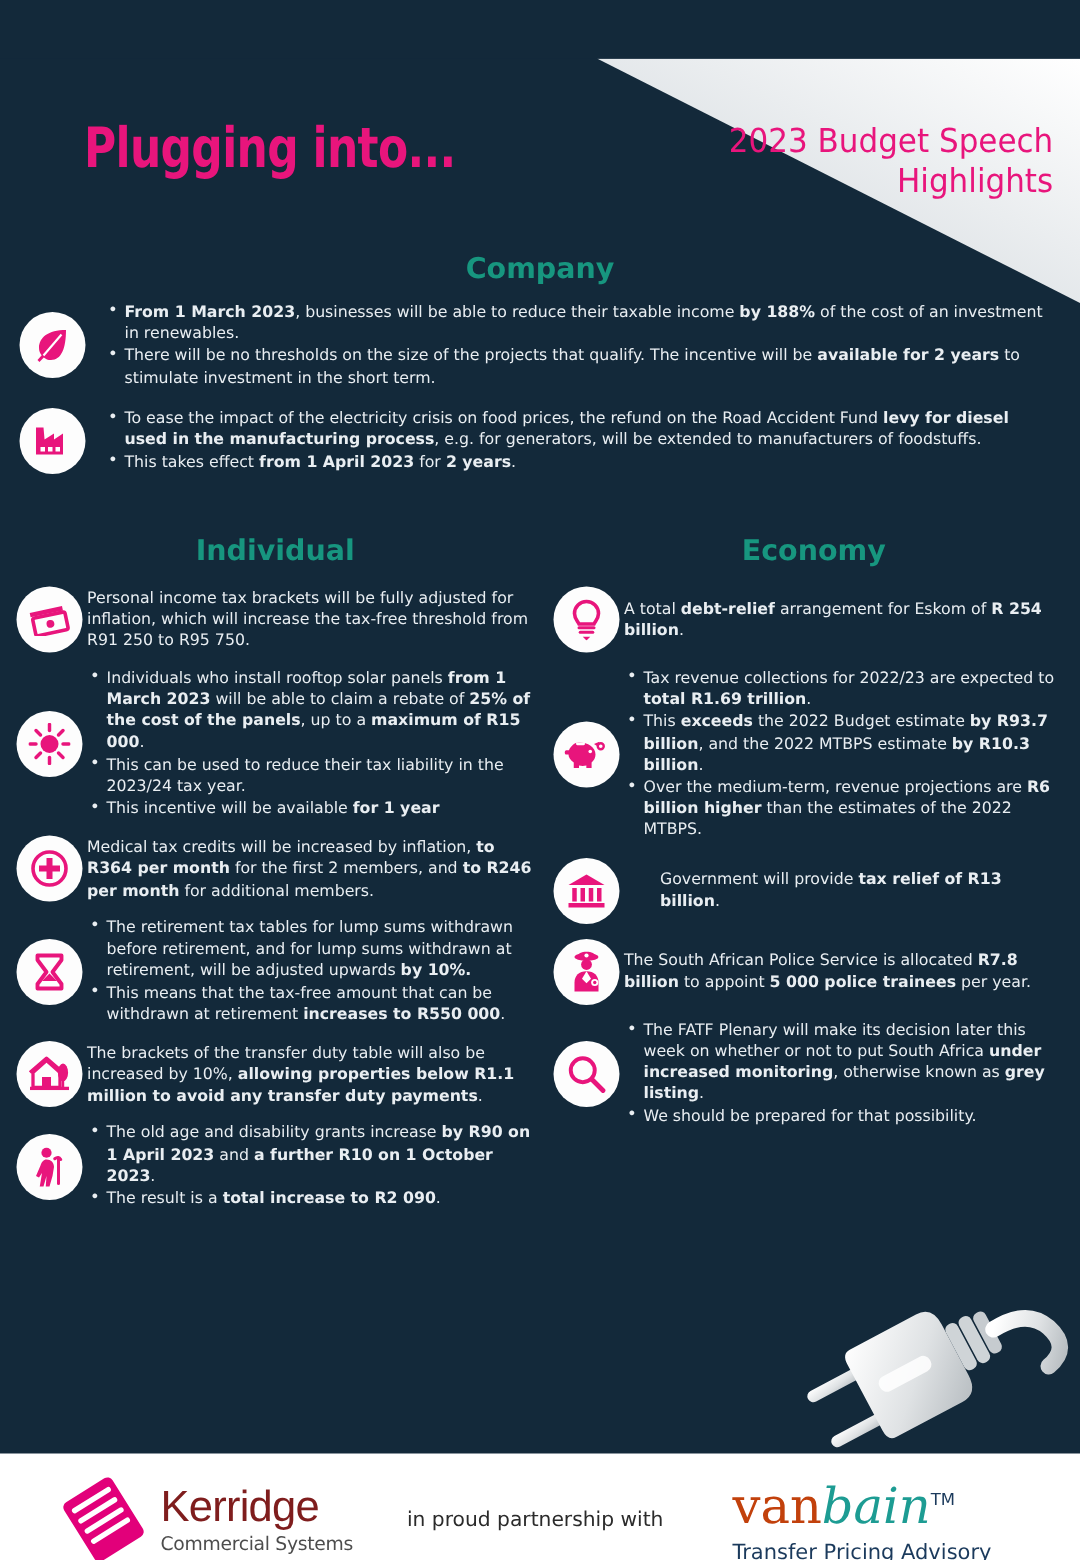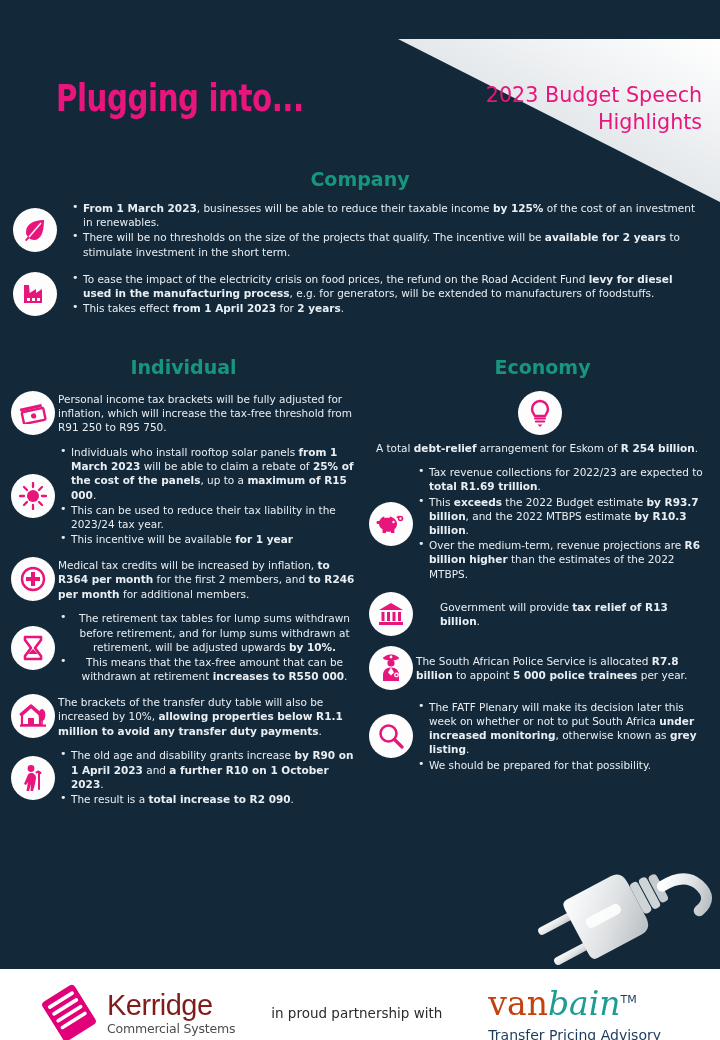--- a/index.html
+++ b/index.html
@@ -173,21 +173,21 @@
         <div class="ico-wrap">
           <div class="ico">
             <svg width="26" height="26" viewBox="0 0 26 26">
               <path d="M22 3C10 3 4 8 4 15c0 2 .7 3.6 1.8 4.8L3 23l1.3 1.3 2.9-3C8.5 22.4 10 23 12 23c7 0 10-8 10-20z" fill="#e8157c"></path>
               <path d="M19 6L7 20" stroke="#fff" stroke-width="1.4" fill="none"></path>
             </svg>
           </div>
         </div>
         <div class="txt">
           <ul class="bl">
-            <li><b>From 1 March 2023</b>, businesses will be able to reduce their taxable income <b>by 125%</b> of the cost of an investment in renewables.</li>
+            <li><b>From 1 March 2023</b>, businesses will be able to reduce their taxable income <b>by 188%</b> of the cost of an investment in renewables.</li>
             <li>There will be no thresholds on the size of the projects that qualify. The incentive will be <b>available  for 2 years</b> to stimulate investment in the short term.</li>
           </ul>
         </div>
       </div>
       <div class="block" style="align-items: center;">
         <div class="ico-wrap">
           <div class="ico">
             <svg width="26" height="24" viewBox="0 0 26 24">
               <path d="M2 3h5l.7 8L14 7v4l6-4v14H2z" fill="#e8157c"></path>
               <g fill="#fff">
@@ -255,21 +255,21 @@
             <svg width="26" height="26" viewBox="0 0 26 26">
               <circle cx="13" cy="13" r="11" fill="none" stroke="#e8157c" stroke-width="2.4"></circle>
               <path d="M11 6h4v5h5v4h-5v5h-4v-5H6v-4h5z" fill="#e8157c"></path>
             </svg>
           </div>
         </div>
         <div class="txt">
           <p>Medical tax credits will be increased by inflation, <b>to R364 per month</b> for the first 2 members, and <b>to R246 per month</b> for additional members.</p>
         </div>
       </div>
-      <div class="block" style="align-items: center; text-align: center;">
+      <div class="block" style="align-items: center;">
         <div class="ico-wrap">
           <div class="ico">
             <svg width="22" height="26" viewBox="0 0 22 26">
               <path d="M3 2h16v3l-6 8 6 8v3H3v-3l6-8-6-8z" fill="none" stroke="#e8157c" stroke-width="2.6" stroke-linejoin="round"></path>
               <path d="M6 19l5-5 5 5z" fill="#e8157c"></path>
             </svg>
           </div>
         </div>
         <div class="txt">
           <ul class="bl">
@@ -308,21 +308,21 @@
         </div>
         <div class="txt">
           <ul class="bl">
             <li>The old age and disability grants increase <b>by R90 on 1 April 2023</b> and <b>a further R10 on 1 October 2023</b>.</li>
             <li>The result is a <b>total increase to R2 090</b>.</li>
           </ul>
         </div>
       </div>
     </div>
   <div class="col" id="col-economy">
-      <div class="block" style="align-items: center; flex-direction: column;">
+      <div class="block" style="align-items: center;">
         <div class="ico-wrap">
           <div class="ico">
             <svg width="22" height="28" viewBox="0 0 22 28">
               <path d="M11 2a8 8 0 0 1 8 8c0 3.4-2 5-3 7H6c-1-2-3-3.6-3-7a8 8 0 0 1 8-8z" fill="none" stroke="#e8157c" stroke-width="2.4"></path>
               <g stroke="#e8157c" stroke-width="2" stroke-linecap="round">
                 <line x1="6" y1="19.5" x2="16" y2="19.5"></line>
                 <line x1="6.8" y1="22.5" x2="15.2" y2="22.5"></line>
               </g>
               <path d="M8.5 25.5h5L11 28z" fill="#e8157c"></path>
             </svg>

